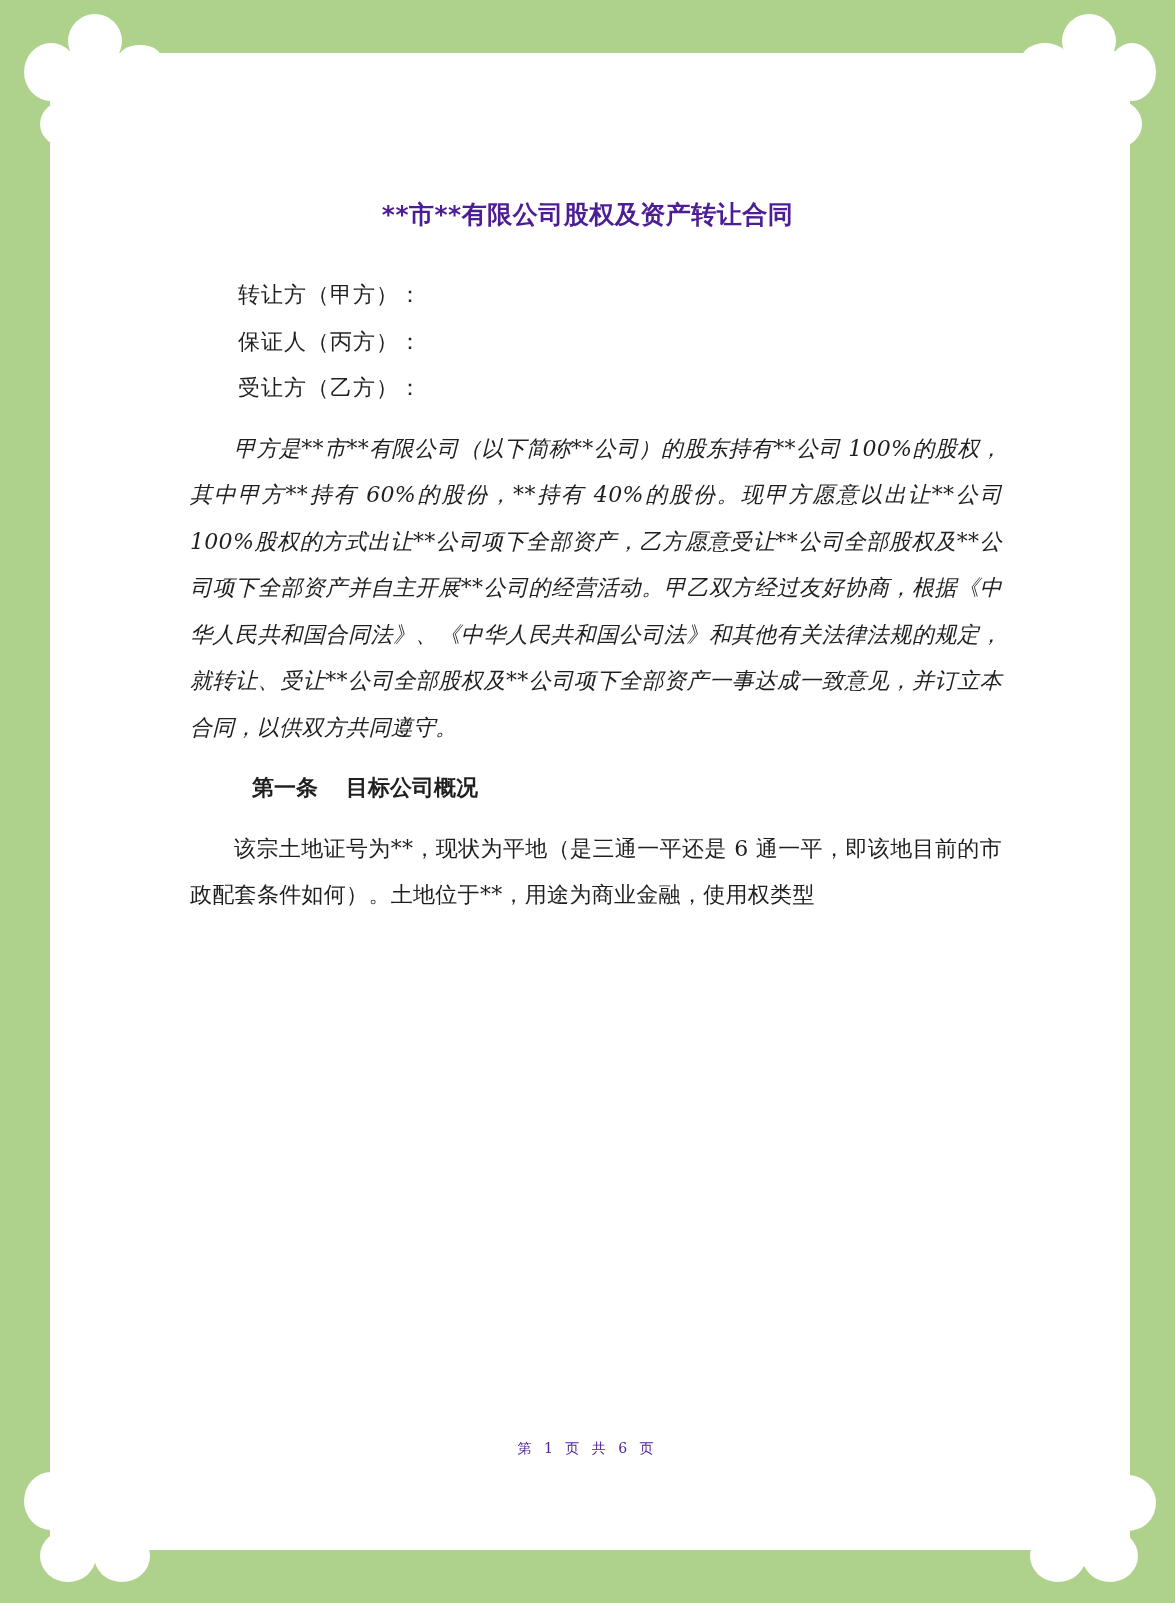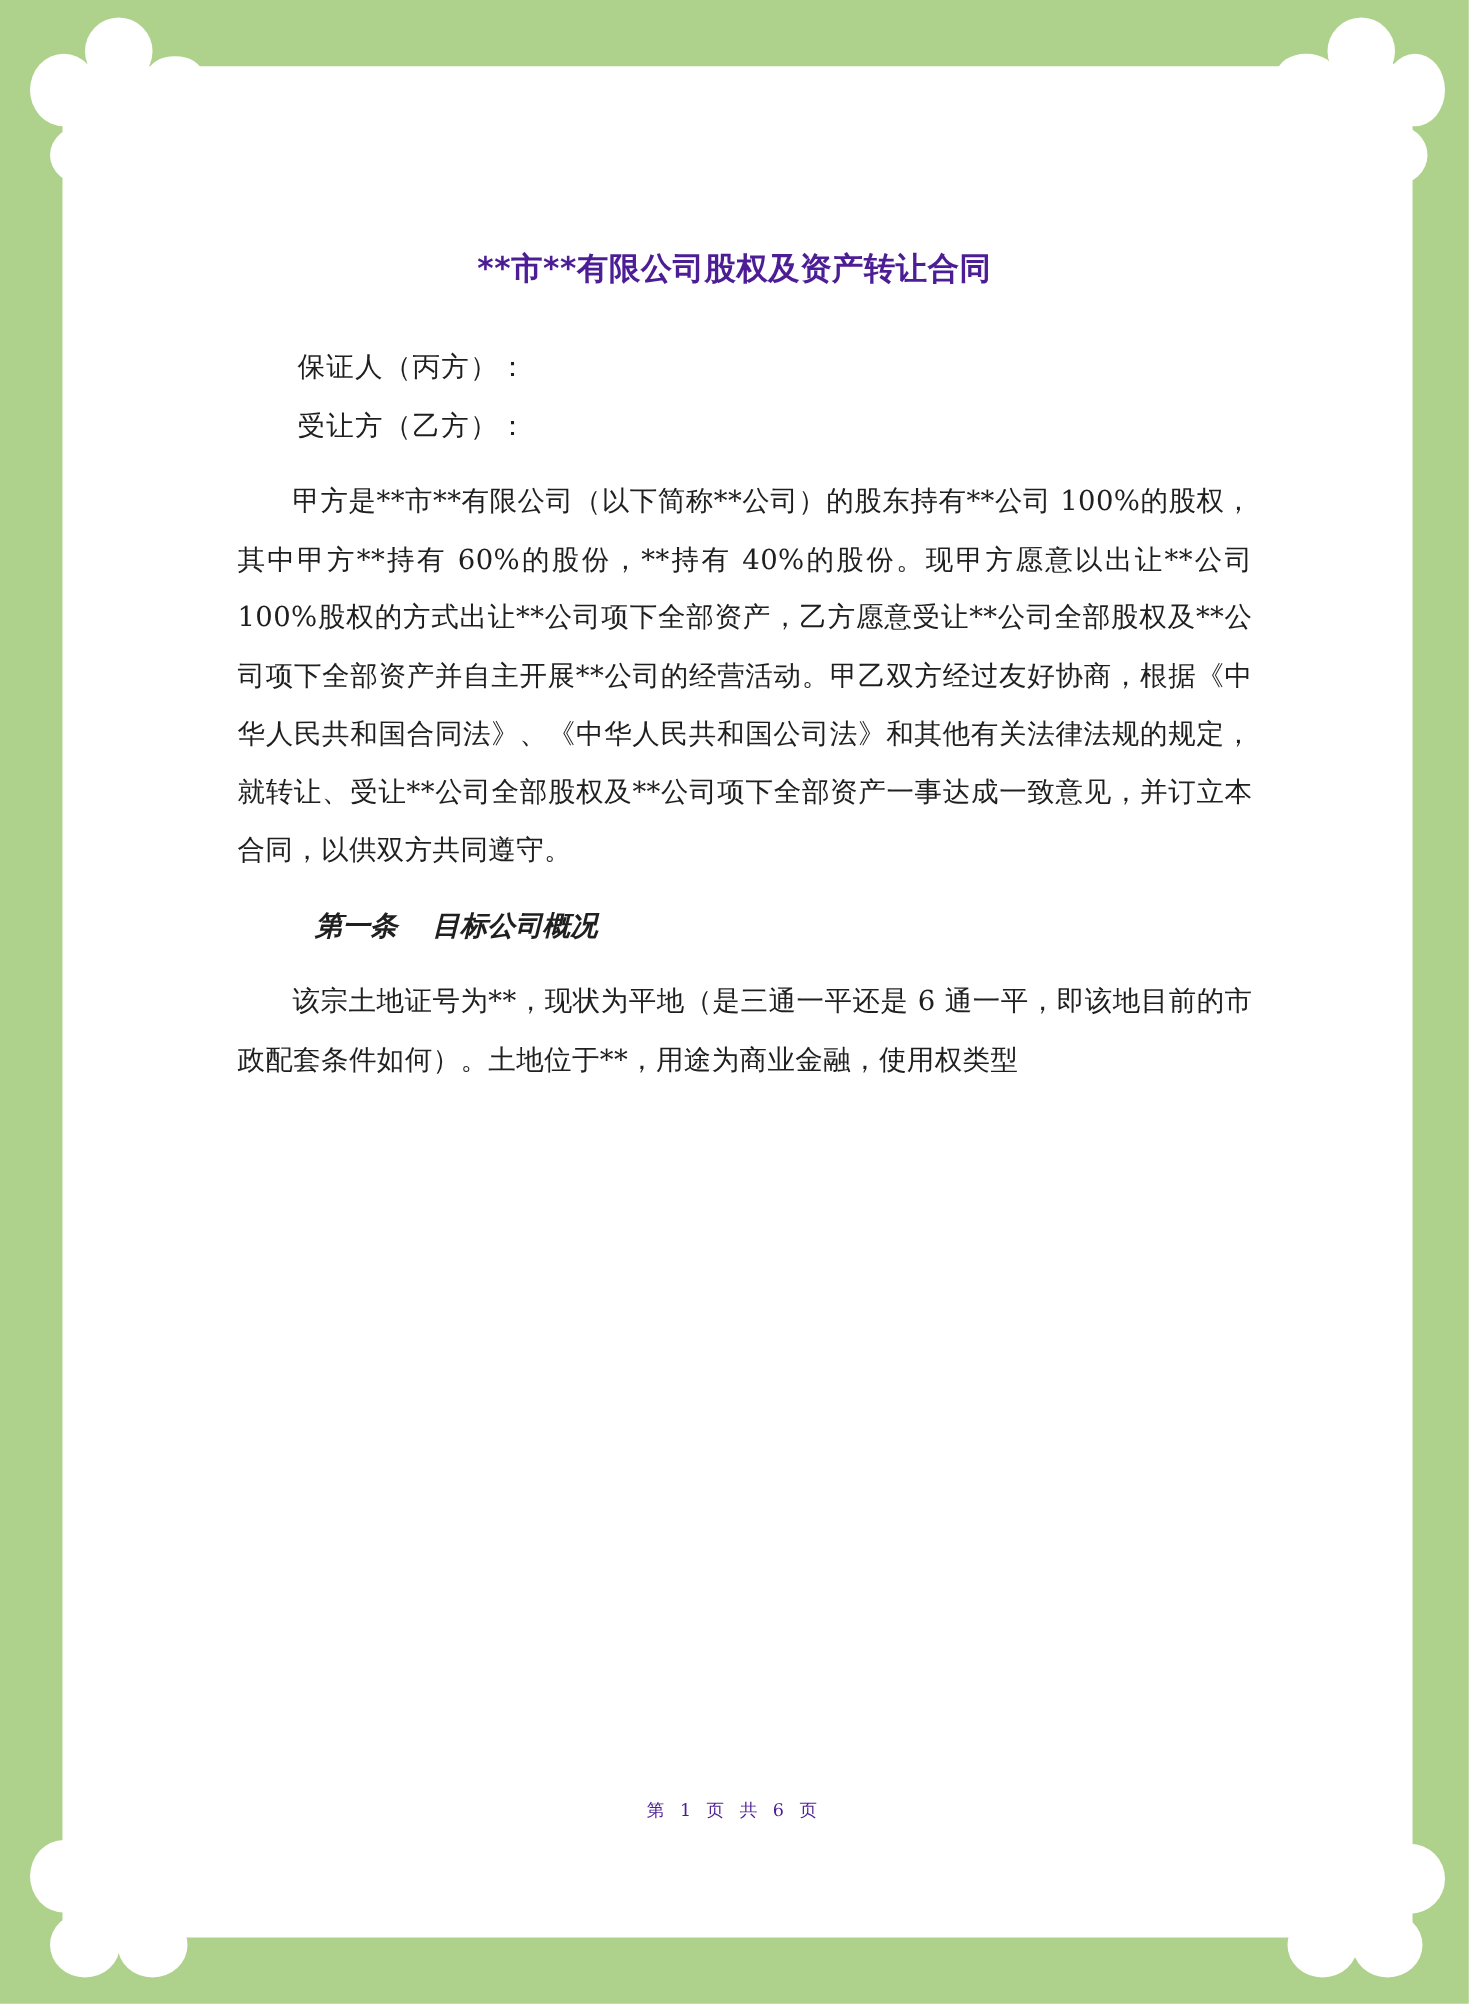--- a/index.html
+++ b/index.html
@@ -53,29 +53,29 @@
       letter-spacing: 1px;
     }
     .para {
       text-indent: 2em;
       text-align: justify;
       text-align-last: left;
       letter-spacing: 0.3px;
     }
     .para-block {
       margin-top: 14px;
+      font-style: italic;
     }
     .heading {
       padding-left: 62px;
       font-family: "DejaVu Sans", "Liberation Sans", sans-serif;
       font-weight: bold;
       font-size: 22px;
       margin-top: 14px;
       margin-bottom: 14px;
-      font-style: italic;
     }
     .heading .gap {
       display: inline-block;
       width: 28px;
     }
     .sub {
       padding-left: 55px;
       margin-top: 14px;
       margin-bottom: 14px;
     }
@@ -116,20 +116,21 @@
 </div>
 <div>
   <div class="petal" style="left:1100px;top:1475px;width:56px;height:56px;"></div>
   <div class="petal" style="left:1082px;top:1530px;width:56px;height:52px;"></div>
   <div class="petal" style="left:1030px;top:1530px;width:56px;height:52px;"></div>
 </div>
 
 <div class="title">**市**有限公司股权及资产转让合同</div>
 
 <div class="content">
+  <div class="party">转让方（甲方）：</div>
   <div class="party">保证人（丙方）：</div>
   <div class="party">受让方（乙方）：</div>
 
   <div class="para para-block">甲方是**市**有限公司（以下简称**公司）的股东持有**公司 100%的股权，其中甲方**持有 60%的股份，**持有 40%的股份。现甲方愿意以出让**公司 100%股权的方式出让**公司项下全部资产，乙方愿意受让**公司全部股权及**公司项下全部资产并自主开展**公司的经营活动。甲乙双方经过友好协商，根据《中华人民共和国合同法》、《中华人民共和国公司法》和其他有关法律法规的规定，就转让、受让**公司全部股权及**公司项下全部资产一事达成一致意见，并订立本合同，以供双方共同遵守。</div>
 
   <div class="heading">
     <span>第一条</span><span class="gap"></span><span>目标公司概况</span>
   </div>
 
 

